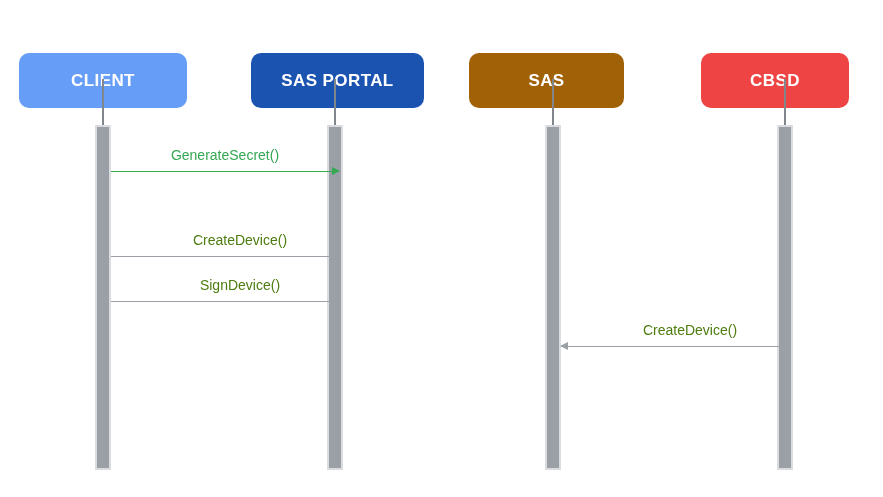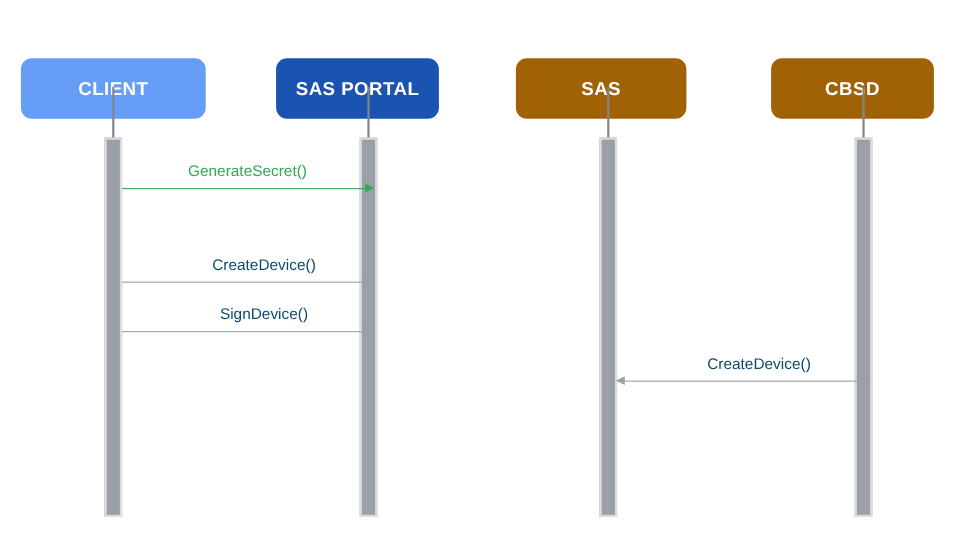--- a/index.html
+++ b/index.html
@@ -13,23 +13,23 @@
   }
   
   .actor-box {
     position:absolute;
     top:24px; height:55px;
     border-radius:10px;
     display:flex; align-items:center; justify-content:center;
     color:#ffffff; font-weight:bold; font-size:17px; letter-spacing:0.4px;margin-top:29px;
   }
   .actor-client     { left:19px;  width:168px; background:#669DF6; }
-  .actor-sas-portal { left:251px; width:148px; background:#1B53B1; }
+  .actor-sas-portal { left:251px; width:173px; background:#1B53B1; }
   .actor-sas        { left:469px; width:155px; background:#a16207; }
-  .actor-cbsd       { left:701px; width:148px; background:#a16207; }
+  .actor-cbsd       { left:701px; width:148px; background:#ef4444; }
 
   
   .lifeline {
     position:absolute; top:79px; height:47px; width:2px;
     background:#80868B;
   }
   .ll-client { left:102px; } .ll-sas-portal { left:334px; }
   .ll-sas { left:552px; }    .ll-cbsd { left:784px; }
 
   
@@ -58,21 +58,21 @@
     border-left:8px solid currentColor;
   }
   .msg-arrow-left {
     position:absolute; left:-1px; bottom:-3px; width:0; height:0;
     border-top:4px solid transparent; border-bottom:4px solid transparent;
     border-right:8px solid currentColor;
   }
   .msg.green { color:#34A853; }
   .msg.green .msg-label { color:#34A853; }
   .msg.gray { color:#9AA0A6; }
-  .msg.gray .msg-label { color:#0c4a6e;margin-left:30px; }
+  .msg.gray .msg-label { color:#4d7c0f;margin-left:30px; }
 
   .m1 { left:111px; top:146px; }
   .m2 { left:111px; top:190px; }
   .m3 { left:111px; top:231px; }
   .m4 { left:111px; top:276px;padding-left:24px; }
   .m5 { left:561px; top:321px; }
   .m6 { left:561px; top:362px; }
 </style>
 </head>
 <body>

